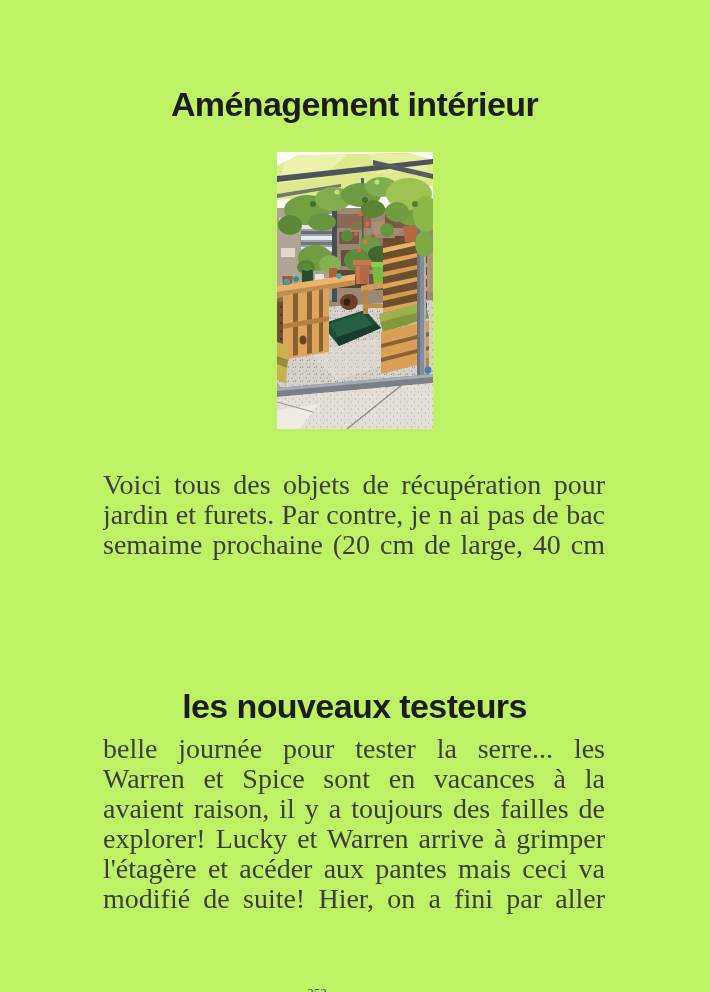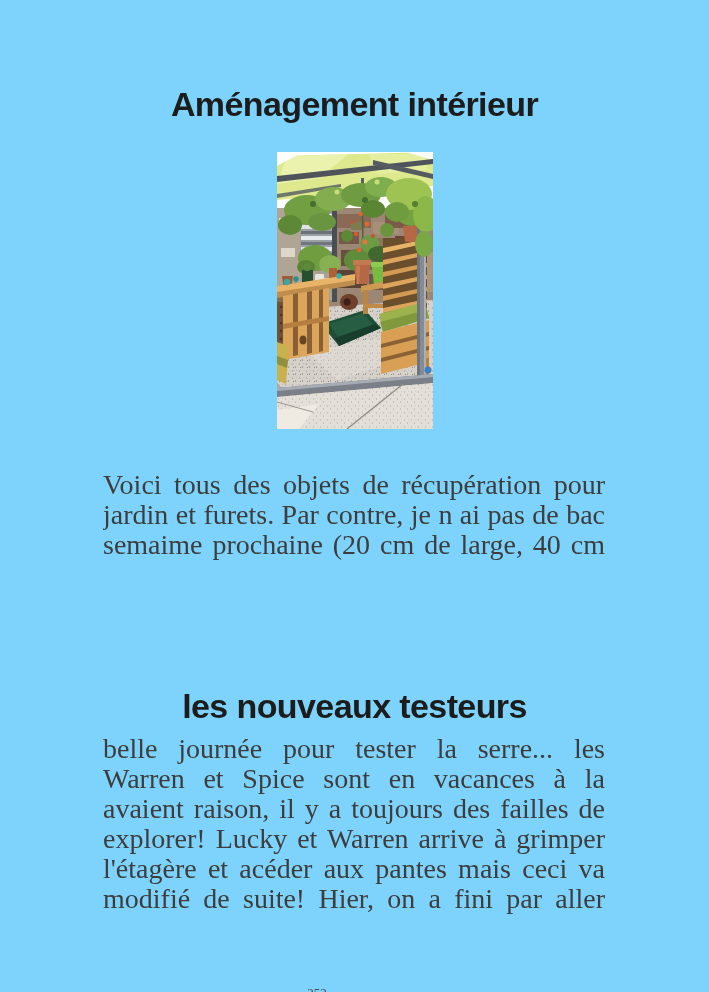--- a/index.html
+++ b/index.html
@@ -1,17 +1,17 @@
 <!DOCTYPE html>
 <html lang="fr"><head>
 <meta charset="utf-8">
 <style>
   html,body { margin:0; padding:0; background:#ffffff; }
   .page {
-    position:relative; width:709px; height:992px; background:#7dd3fc;
+    position:relative; width:709px; height:992px; background:#bef264;
     overflow:hidden; font-family:"Liberation Serif", serif;
   }
   .heading {
     position:absolute; left:0; width:709px; margin:0; text-align:center;
     font-family:"Liberation Sans", sans-serif; font-weight:700;
     font-size:34px; line-height:40px; letter-spacing:-0.6px; color:#1c1c1c;
   }
   .h1 { top:84px; }
   .h2 { top:686px; }
   .photo {

